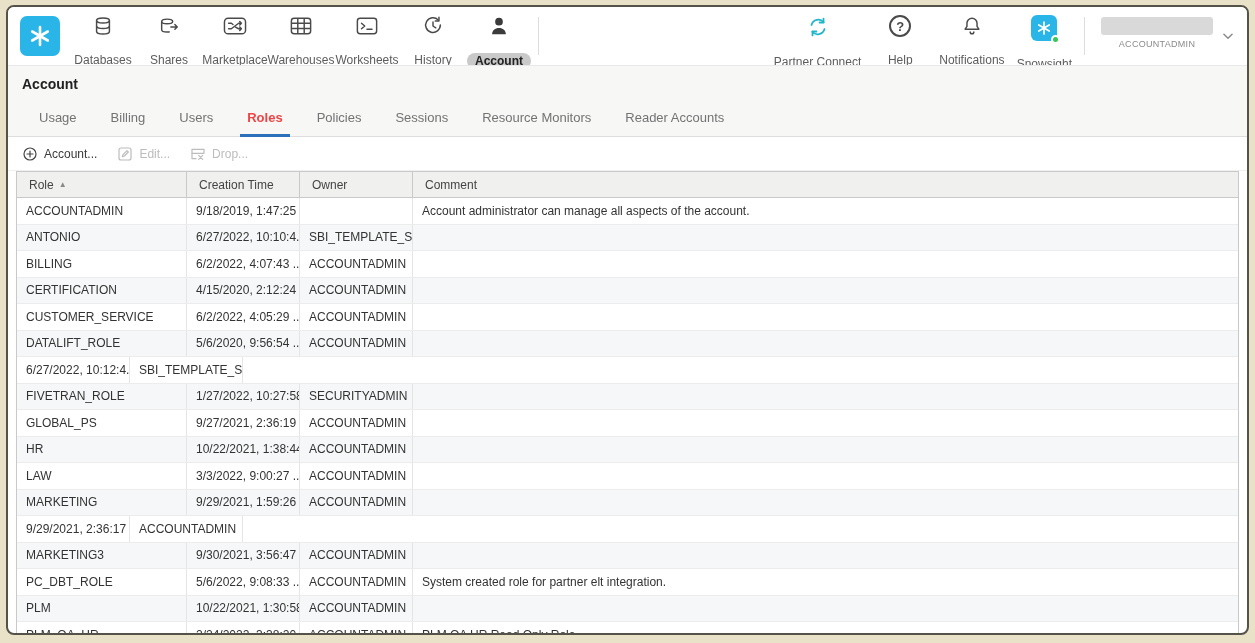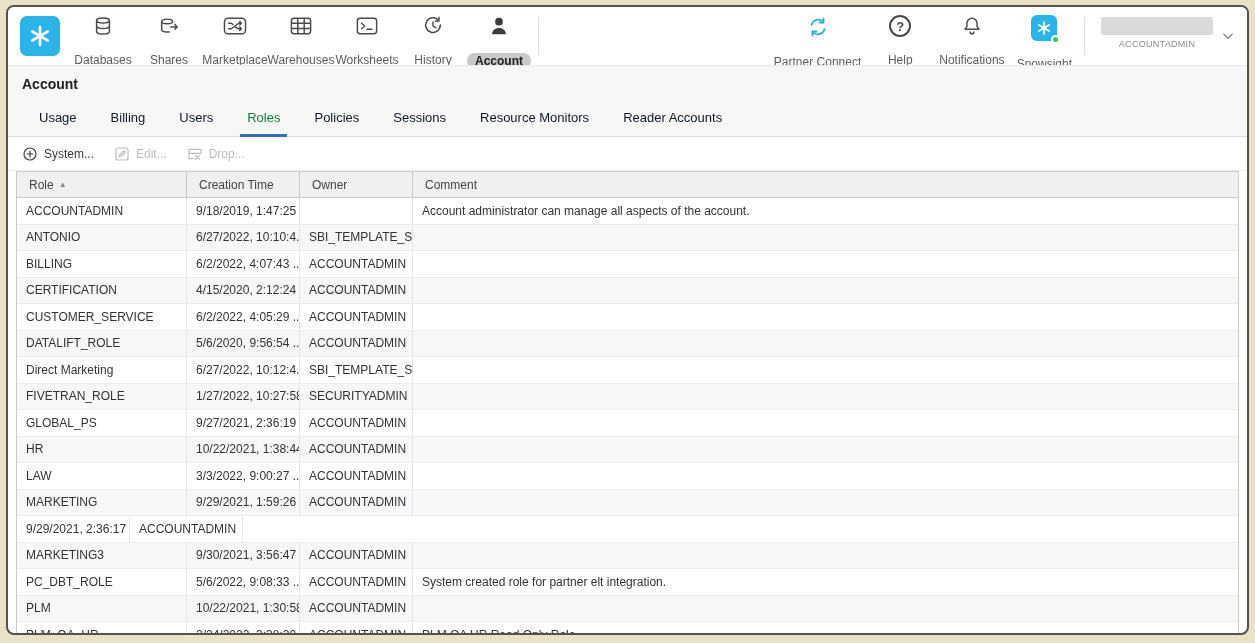--- a/index.html
+++ b/index.html
@@ -79,24 +79,24 @@
     border-radius:5px; display:flex; align-items:center; justify-content:center; cursor:pointer;
   }
 
   
   .tabs {
     height:36px; flex:0 0 auto; background:#f7f7f6;
     display:flex; align-items:flex-end; padding:0 14px;
     border-bottom:1px solid #ddd;
   }
   .tab {
-    padding:0 17px 11px; font-size:13px; color:#0f172a;
+    padding:0 17px 11px; font-size:13px; color:#737373;
     position:relative; cursor:pointer; white-space:nowrap;
   }
-  .tab.active { color:#15803d; font-weight:normal; }
+  .tab.active { color:#ef4444; font-weight:bold; }
   .tab.active::after {
     content:""; position:absolute; left:10px; right:10px; bottom:-1px;
     height:3px; background:#2c6fbb;
   }
 
   
   .action-bar {
     height:34px; flex:0 0 auto; background:#fff;
     display:flex; align-items:center; padding:0 14px; gap:20px;
     border-bottom:1px solid #f0f0f0;
@@ -301,21 +301,21 @@
       <div class="tab">Reader Accounts</div>
     </div>
 
     <div class="action-bar">
       <div class="action">
         <svg width="16" height="16" viewBox="0 0 24 24" fill="none" stroke="#444" stroke-width="1.8" stroke-linecap="round">
           <circle cx="12" cy="12" r="9"></circle>
           <line x1="12" y1="7.5" x2="12" y2="16.5"></line>
           <line x1="7.5" y1="12" x2="16.5" y2="12"></line>
         </svg>
-        <span>System...</span>
+        <span>Account...</span>
       </div>
       <div class="action disabled">
         <svg width="16" height="16" viewBox="0 0 24 24" fill="none" stroke="#bcbcbc" stroke-width="1.8" stroke-linecap="round" stroke-linejoin="round">
           <rect x="3" y="3" width="18" height="18" rx="3"></rect>
           <path d="M8 16l1-3 6-6 2 2-6 6-3 1z"></path>
         </svg>
         <span>Edit...</span>
       </div>
       <div class="action disabled">
         <svg width="16" height="16" viewBox="0 0 24 24" fill="none" stroke="#bcbcbc" stroke-width="1.8" stroke-linecap="round" stroke-linejoin="round">
@@ -381,21 +381,20 @@
   </div>
 
   <div class="trow">
     <div class="cell c-role">DATALIFT_ROLE</div>
     <div class="cell c-time">5/6/2020, 9:56:54 ...</div>
     <div class="cell c-owner">ACCOUNTADMIN</div>
     <div class="cell c-comment"></div>
   </div>
 
   <div class="trow">
-    <div class="cell c-role">Direct Marketing</div>
     <div class="cell c-time">6/27/2022, 10:12:4...</div>
     <div class="cell c-owner">SBI_TEMPLATE_SN...</div>
     <div class="cell c-comment"></div>
   </div>
 
   <div class="trow">
     <div class="cell c-role">FIVETRAN_ROLE</div>
     <div class="cell c-time">1/27/2022, 10:27:58...</div>
     <div class="cell c-owner">SECURITYADMIN</div>
     <div class="cell c-comment"></div>

